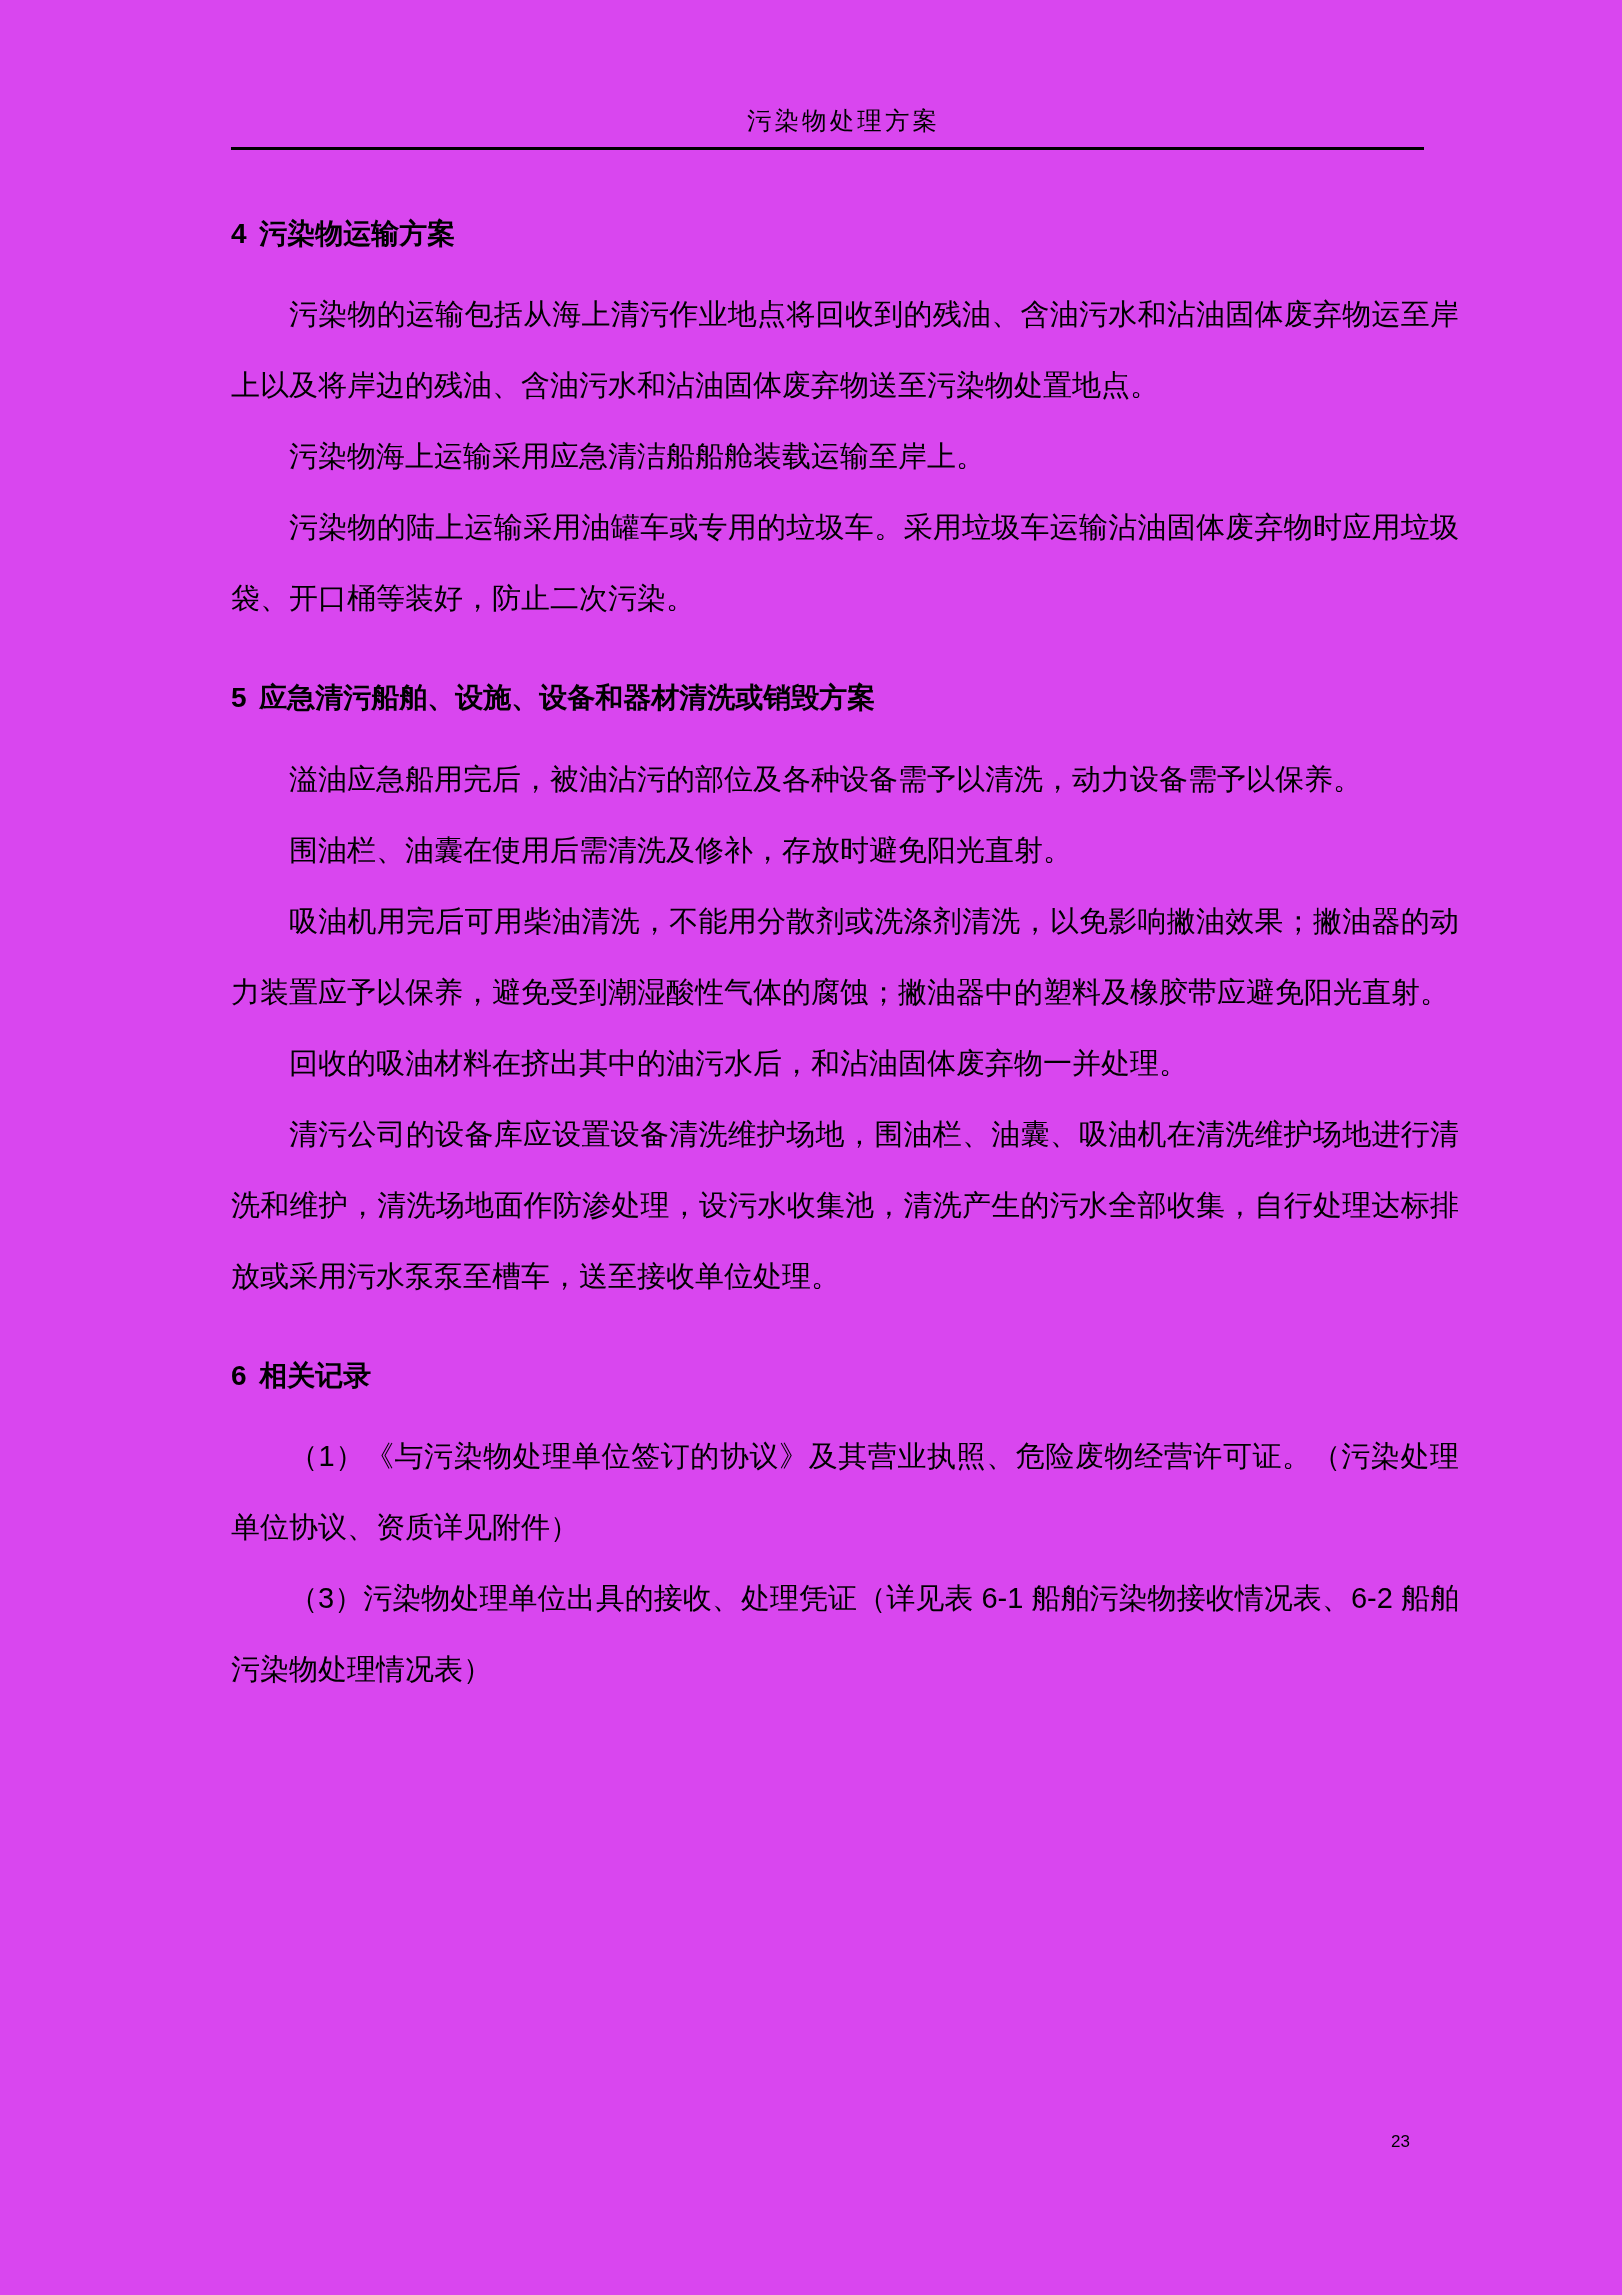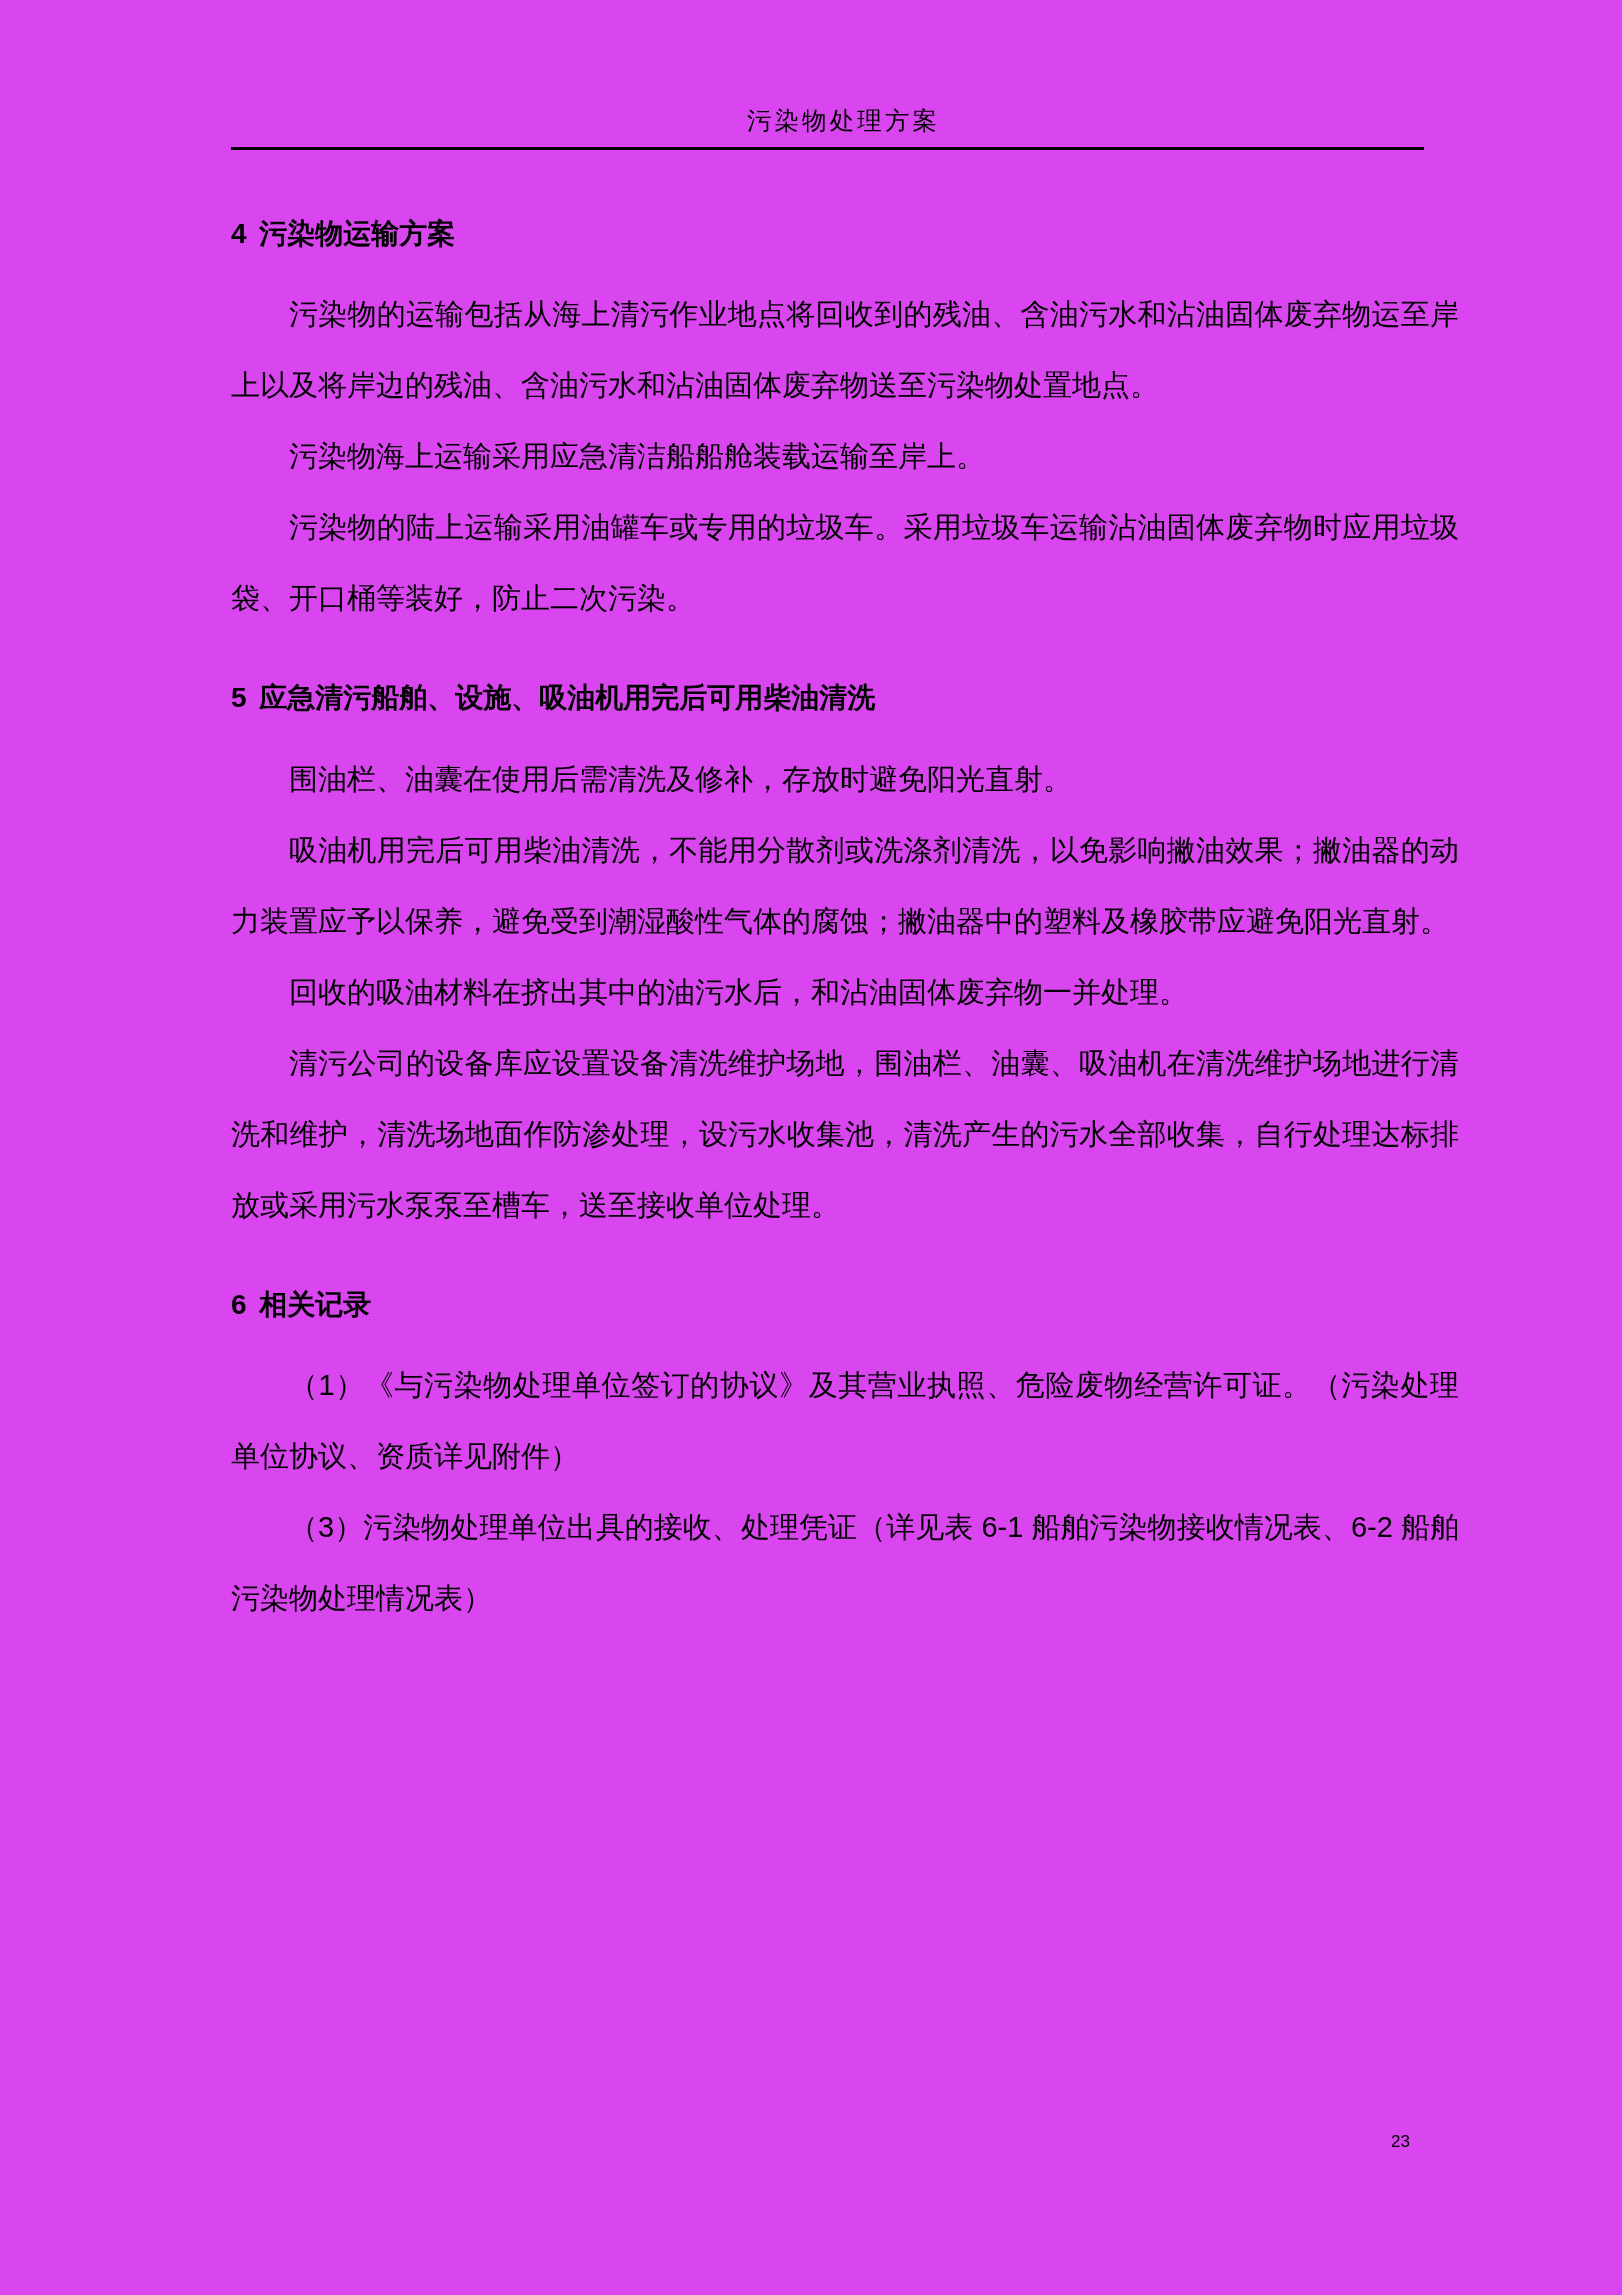--- a/index.html
+++ b/index.html
@@ -76,22 +76,23 @@
   <main class="content">
 
     <h2 class="section-heading first">
       <span class="num">4</span><span>污染物运输方案</span>
     </h2>
     <p>污染物的运输包括从海上清污作业地点将回收到的残油、含油污水和沾油固体废弃物运至岸上以及将岸边的残油、含油污水和沾油固体废弃物送至污染物处置地点。</p>
     <p>污染物海上运输采用应急清洁船船舱装载运输至岸上。</p>
     <p>污染物的陆上运输采用油罐车或专用的垃圾车。采用垃圾车运输沾油固体废弃物时应用垃圾袋、开口桶等装好，防止二次污染。</p>
 
     <h2 class="section-heading">
-      <span class="num">5</span><span>应急清污船舶、设施、吸油机用完后可用柴油清洗</span>
+      <span class="num">5</span><span>应急清污船舶、设施、设备和器材清洗或销毁方案</span>
     </h2>
+    <p>溢油应急船用完后，被油沾污的部位及各种设备需予以清洗，动力设备需予以保养。</p>
     <p>围油栏、油囊在使用后需清洗及修补，存放时避免阳光直射。</p>
     <p>吸油机用完后可用柴油清洗，不能用分散剂或洗涤剂清洗，以免影响撇油效果；撇油器的动力装置应予以保养，避免受到潮湿酸性气体的腐蚀；撇油器中的塑料及橡胶带应避免阳光直射。</p>
     <p>回收的吸油材料在挤出其中的油污水后，和沾油固体废弃物一并处理。</p>
     <p>清污公司的设备库应设置设备清洗维护场地，围油栏、油囊、吸油机在清洗维护场地进行清洗和维护，清洗场地面作防渗处理，设污水收集池，清洗产生的污水全部收集，自行处理达标排放或采用污水泵泵至槽车，送至接收单位处理。</p>
 
     <h2 class="section-heading">
       <span class="num">6</span><span>相关记录</span>
     </h2>
     <p>（1）《与污染物处理单位签订的协议》及其营业执照、危险废物经营许可证。（污染处理单位协议、资质详见附件）</p>
     <p>（3）污染物处理单位出具的接收、处理凭证（详见表 6-1 船舶污染物接收情况表、6-2 船舶污染物处理情况表）</p>

